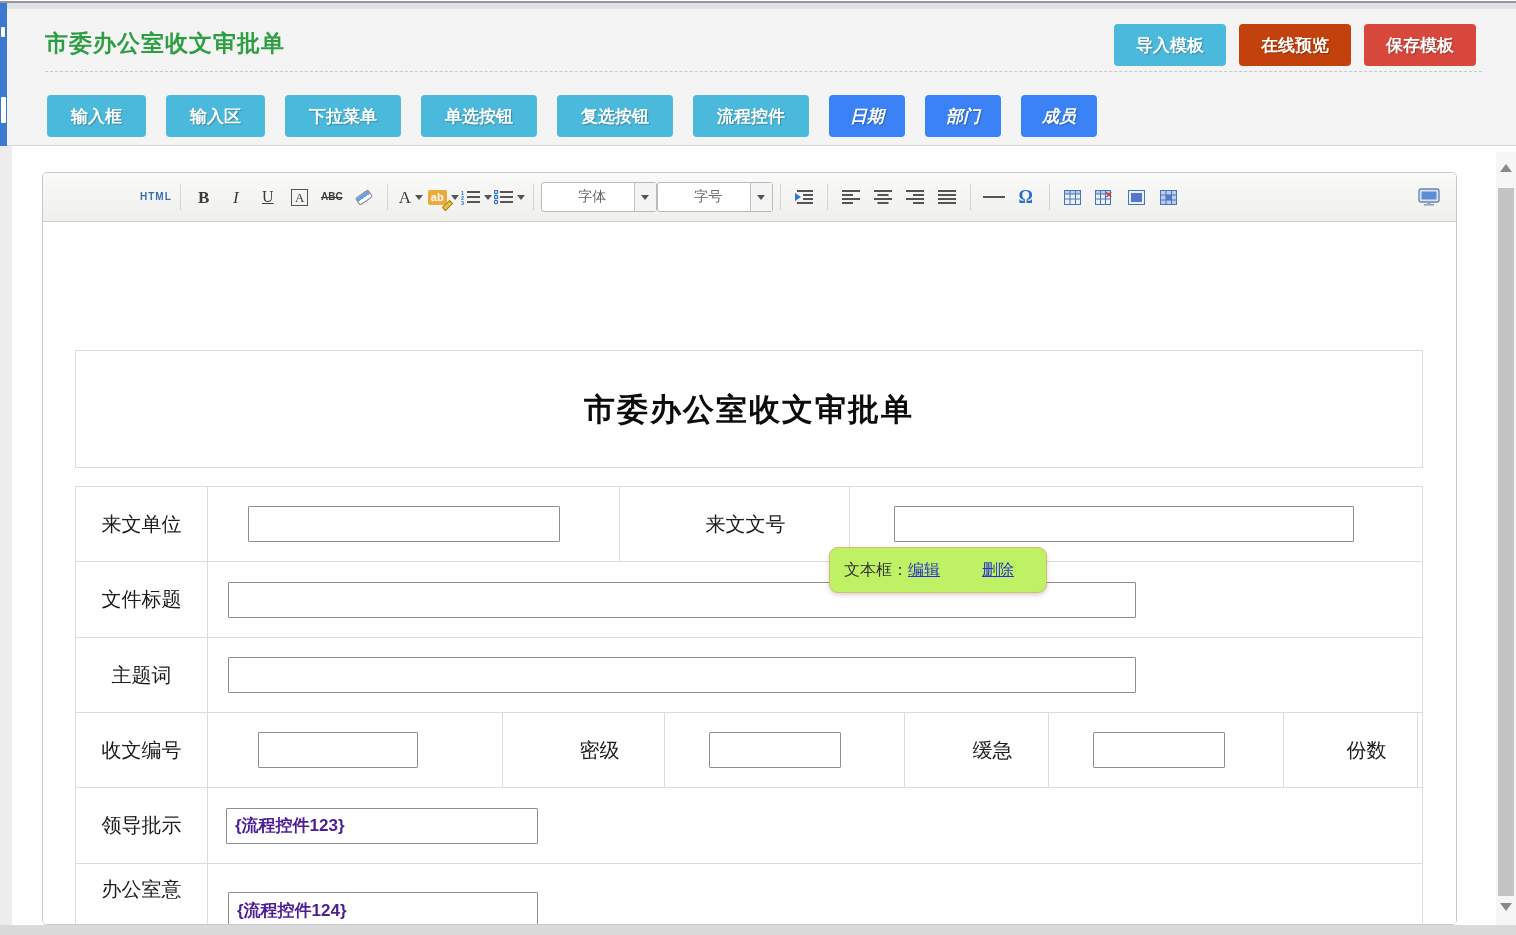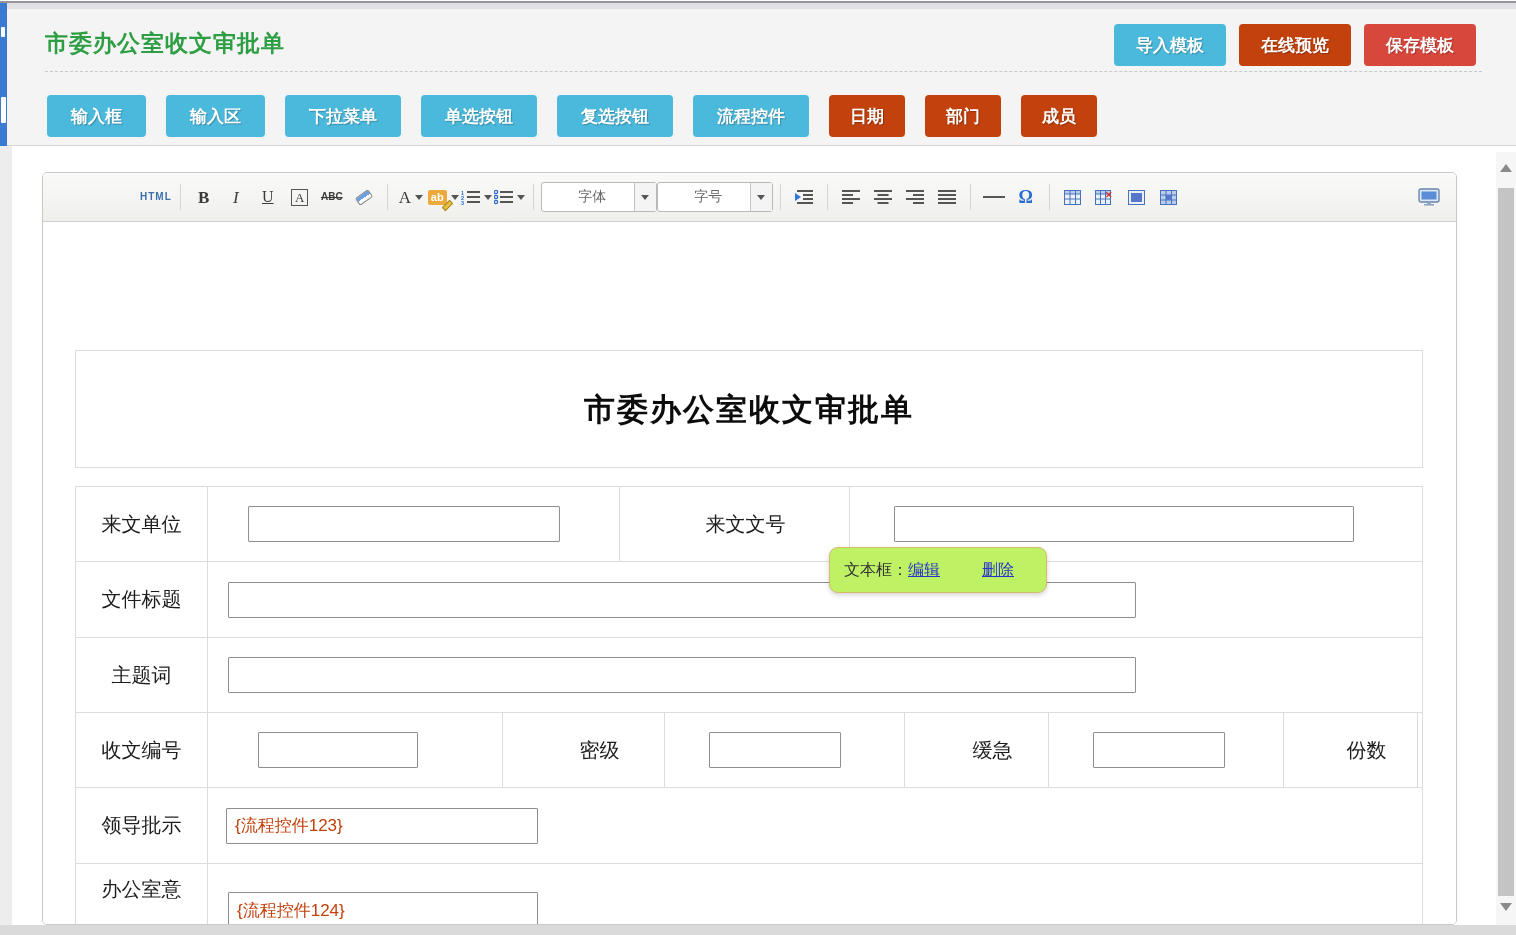--- a/index.html
+++ b/index.html
@@ -18,21 +18,21 @@
   .header { position:absolute; left:0; top:9px; width:1516px; height:137px;
             background:#f4f4f4; border-bottom:1px solid #d5d5d5; z-index:2; }
   .header-title { position:absolute; left:45px; top:20px; font:bold 23px/1.3 "Liberation Serif", serif;
                   color:#2e9e44; letter-spacing:1px; }
   .dotted-sep { position:absolute; left:45px; right:34px; top:62px; border-top:1px dashed #c9c9c9; }
   .btn { display:inline-flex; align-items:center; justify-content:center; height:42px;
          border:none; border-radius:4px; color:#fff; cursor:pointer;
          font:bold 17px/1 "Liberation Sans", sans-serif; text-shadow:1px 1px 1px rgba(0,0,0,.25);
          white-space:nowrap; }
   .btn-cyan  { background:#4ab9dc; }
-  .btn-blue  { background:#c2410c; }
+  .btn-blue  { background:#3b82f6;font-style:italic; }
   .btn-green { background:#c2410c; }
   .btn-red   { background:#d8473b; }
   .action-row { position:absolute; right:40px; top:15px; display:flex; gap:13px; }
   .action-row .btn { padding:0 22px; }
   .component-row { position:absolute; left:47px; top:86px; display:flex; gap:20px; }
   .component-row .btn-cyan { padding:0 24px; }
   .component-row .btn-blue { padding:0 21px; }
 
   
   .scrollbar { position:absolute; right:0; top:152px; width:20px; height:773px; background:#f6f6f6; }
@@ -81,21 +81,21 @@
   .doc-title { position:absolute; left:32px; top:128px; width:1348px; height:118px;
                border:1px solid #dcdcdc; display:flex; align-items:center; justify-content:center;
                font:bold 31px/1 "Liberation Sans", sans-serif; color:#0c0c0c; letter-spacing:2px; }
   .dtable { position:absolute; left:32px; top:264px; width:1348px; border:1px solid #dcdcdc; }
   .drow { display:flex; border-bottom:1px solid #dcdcdc; }
   .drow:last-child { border-bottom:none; }
   .dcell { border-right:1px solid #dcdcdc; display:flex; align-items:center; flex:none; }
   .dcell:last-child { border-right:none; flex:1; }
   .dlabel { justify-content:center; font-size:20px; color:#1c1c1c; }
   .dinput { height:36px; border:1px solid #8f8f8f; background:#fff; border-radius:1px;
-            font-size:17px; color:#c2410c; padding:0 8px; }
+            font-size:17px; color:#4c1d95; padding:0 8px;font-weight:bold; }
   .r6 .dcell { align-items:flex-start; }
 
   
   .tooltip { position:absolute; left:786px; top:325px; width:218px; height:46px;
              background:#bef264; border:1px solid #d9b96e; border-radius:9px;
              box-shadow:0 2px 5px rgba(0,0,0,.18); display:flex; align-items:center;
              padding:0 14px; font-size:16px; color:#333; z-index:4; }
   .tooltip a { color:#2733cc; text-decoration:underline; cursor:pointer; }
   .tt-edit { margin-left:0; }
   .tt-del  { margin-left:42px; }

